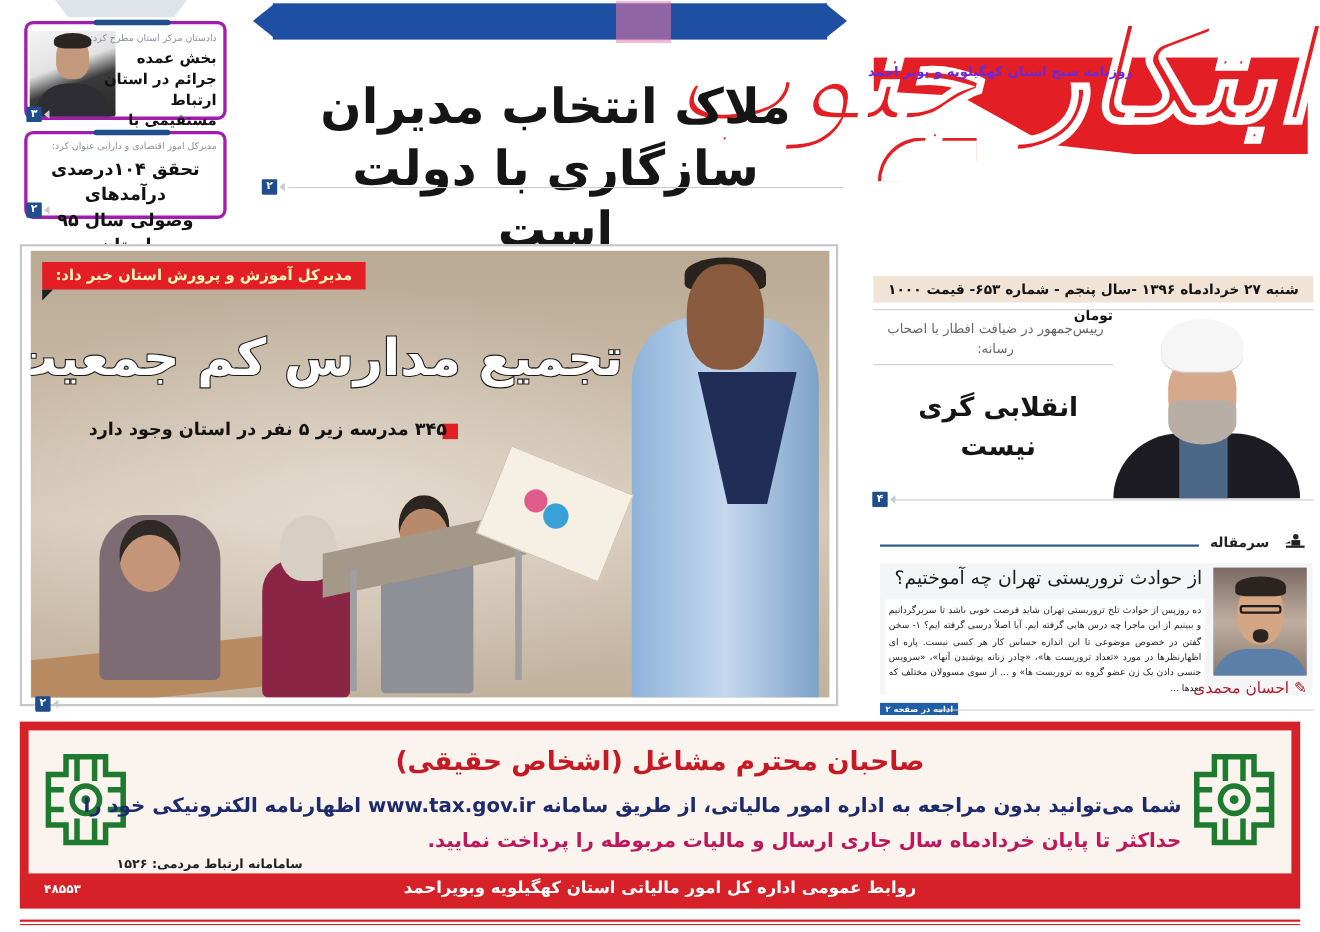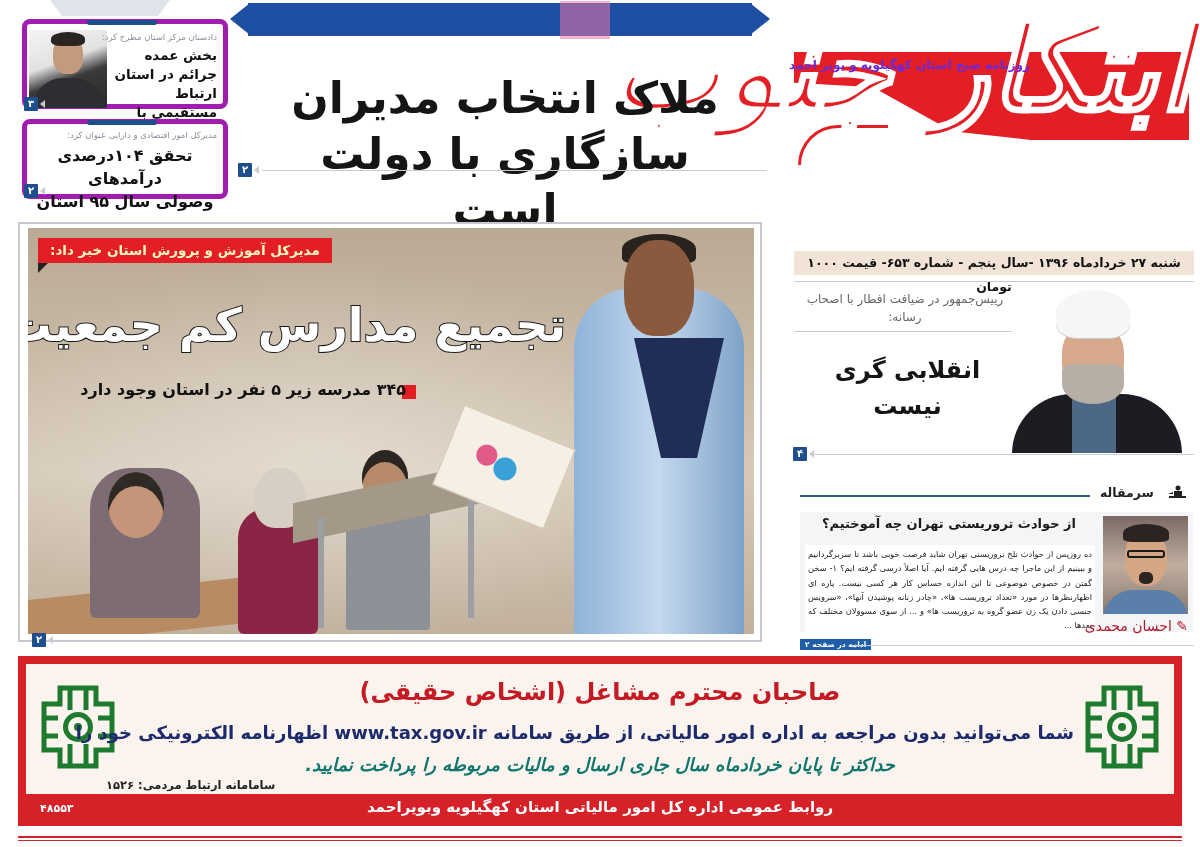--- a/index.html
+++ b/index.html
@@ -30,21 +30,21 @@
   #kicker-bar { left: 230px; top: 3px; width: 540px; height: 33px; }
   #kicker-bar .bar { position: absolute; left: 18px; right: 18px; top: 0; bottom: 0; background: #1f4fa3; }
   #kicker-bar .cap-l, #kicker-bar .cap-r { position: absolute; top: 0; width: 0; height: 0; border-top: 16.5px solid transparent; border-bottom: 16.5px solid transparent; }
   #kicker-bar .cap-l { left: 0; border-right: 20px solid #1f4fa3; }
   #kicker-bar .cap-r { right: 0; border-left: 20px solid #1f4fa3; }
   #kicker-bar .txt { position: absolute; left: 0; right: 0; top: 0; text-align: center; color: #fff; font-size: 13px; font-weight: bold; line-height: 33px; margin-top: 32px; }
   #kicker-bar .watermark { position: absolute; left: 330px; top: -2px; width: 50px; height: 38px; background: rgba(236,120,170,0.55); }
   #main-headline { left: 280px; top: 70px; width: 450px; text-align: center; font-weight: bold; font-size: 44px; line-height: 56px; color: #151515; letter-spacing: -1px; }
 
   
-  .side-card { position: absolute; left: 22px; width: 206px; border: 5px solid #a21caf; border-radius: 8px; background: #fff; }
+  .side-card { position: absolute; left: 22px; width: 184px; border: 3px solid #a21caf; border-radius: 8px; background: #fff; }
   .side-card .tab { position: absolute; left: 60px; top: -4px; width: 70px; height: 5px; background: #1f4e8c; border-radius: 3px; }
   .side-card .kick { position: absolute; right: 6px; font-size: 8.5px; color: #8a8f99; white-space: nowrap; }
   .side-card .head { position: absolute; right: 6px; font-weight: bold; color: #111; text-align: right; }
   #side-top-bg { left: 50px; top: 0; width: 120px; height: 16px; background: #dfe3ea; clip-path: polygon(0 0,100% 0,90% 100%,10% 100%); }
   #side1 { top: 19px; height: 90px; }
   #side1 .photo { position: absolute; left: 2px; top: 6px; width: 78px; height: 78px; background: linear-gradient(160deg,#f4f4f4 0%,#e2e2e2 40%,#3a3a3a 60%,#2a2a2a 100%); border-radius: 2px; overflow: hidden; }
   #side1 .photo .face { position: absolute; left: 24px; top: 6px; width: 30px; height: 38px; background: #c39a7d; border-radius: 45% 45% 40% 40%; }
   #side1 .photo .hair { position: absolute; left: 22px; top: 2px; width: 34px; height: 14px; background: #2b2522; border-radius: 50% 50% 30% 30%; }
   #side1 .photo .suit { position: absolute; left: 4px; top: 48px; width: 70px; height: 40px; background: #2d2d33; border-radius: 30px 30px 0 0; }
   #side1 .kick { top: 8px; }
@@ -89,37 +89,37 @@
   #pres-photo .face { position: absolute; left: 50px; top: 34px; width: 62px; height: 72px; background: #d6a98d; border-radius: 40% 40% 45% 45%; }
   #pres-photo .beard { position: absolute; left: 50px; top: 74px; width: 62px; height: 40px; background: #b7afa6; border-radius: 20% 20% 50% 50%; }
   #pres-photo .robe { position: absolute; left: 0; top: 104px; width: 170px; height: 70px; background: #1d1c22; border-radius: 60px 60px 0 0; }
   #pres-photo .inner { position: absolute; left: 60px; top: 104px; width: 44px; height: 70px; background: #4d6787; }
 
   
   #ed-label { left: 1100px; top: 485px; font-weight: bold; font-size: 12.5px; color: #222; white-space: nowrap; }
   #ed-icon { left: 1167px; top: 485px; width: 20px; height: 16px; }
   #ed-rule { position: absolute; left: 800px; top: 495px; width: 290px; height: 2px; background: #2d5c8a; }
   #ed-box { left: 800px; top: 512px; width: 393px; height: 120px; background: #f4f5f7; }
-  #ed-title { left: 805px; top: 516px; width: 288px; font-weight: bold; font-size: 13px; text-align: center; }
+  #ed-title { left: 805px; top: 516px; width: 288px; font-weight: normal; font-size: 17px; }
   #ed-body { left: 805px; top: 545px; width: 290px; font-size: 8.3px; line-height: 14.3px; color: #222; text-align: justify; background: #fff; padding: 2px 3px; }
   #ed-photo { left: 1103px; top: 516px; width: 85px; height: 98px; background: linear-gradient(180deg,#7b6a64,#bfae9f 50%,#8a7a70); overflow: hidden; }
   #ed-photo .face { position: absolute; left: 22px; top: 14px; width: 42px; height: 56px; background: #d5a684; border-radius: 45%; }
   #ed-photo .hair { position: absolute; left: 20px; top: 8px; width: 46px; height: 18px; background: #2c2420; border-radius: 50% 50% 20% 20%; }
   #ed-photo .glasses { position: absolute; left: 24px; top: 34px; width: 38px; height: 8px; border: 2px solid #1a1a1a; border-radius: 3px; }
   #ed-photo .goatee { position: absolute; left: 36px; top: 56px; width: 14px; height: 12px; background: #2c2420; border-radius: 40%; }
   #ed-photo .shirt { position: absolute; left: 0; top: 74px; width: 85px; height: 30px; background: #5b7fa8; border-radius: 30px 30px 0 0; }
   #ed-author { left: 1103px; top: 618px; width: 85px; font-size: 14px; color: #b0192a; text-align: left; white-space: nowrap; }
   #ed-more { left: 800px; top: 639px; background: #1f5ea8; color: #fff; font-size: 7.5px; font-weight: bold; padding: 1px 5px; white-space: nowrap; }
 
   
   #ad { left: 18px; top: 656px; width: 1164px; height: 170px; background: #d62128; }
   #ad-inner { position: absolute; left: 8px; top: 8px; width: 1148px; height: 130px; background: #fbf4ee; }
   #ad-title { position: absolute; left: 0; right: 0; top: 14px; text-align: center; color: #c51a24; font-weight: bold; font-size: 24px; }
   #ad-line1 { position: absolute; left: 100px; right: 100px; top: 58px; text-align: center; color: #1d2a6b; font-weight: bold; font-size: 18px; white-space: nowrap; }
-  #ad-line2 { position: absolute; left: 100px; right: 100px; top: 90px; text-align: center; color: #0f766e; font-weight: bold; font-size: 18px; white-space: nowrap; font-style: italic; }
+  #ad-line2 { position: absolute; left: 100px; right: 100px; top: 90px; color: #be185d; font-weight: bold; font-size: 18px; white-space: nowrap; }
   #ad-hotline { position: absolute; left: 80px; top: 114px; font-size: 11.5px; font-weight: bold; color: #222; white-space: nowrap; }
   #ad-footer { position: absolute; left: 0; right: 0; top: 142px; text-align: center; color: #fff; font-weight: bold; font-size: 15px; }
   #ad-code { position: absolute; left: 22px; top: 146px; color: #fff; font-size: 11px; font-weight: bold; }
   .tax-logo { position: absolute; top: 20px; width: 76px; height: 86px; }
   #ad-logo-left { left: 14px; }
   #ad-logo-right { right: 14px; }
   #bottom-rule1 { left: 18px; top: 836px; width: 1164px; height: 2px; background: #d62128; }
   #bottom-rule2 { left: 18px; top: 840px; width: 1164px; height: 1px; background: #d62128; }
 </style>
 </head>

